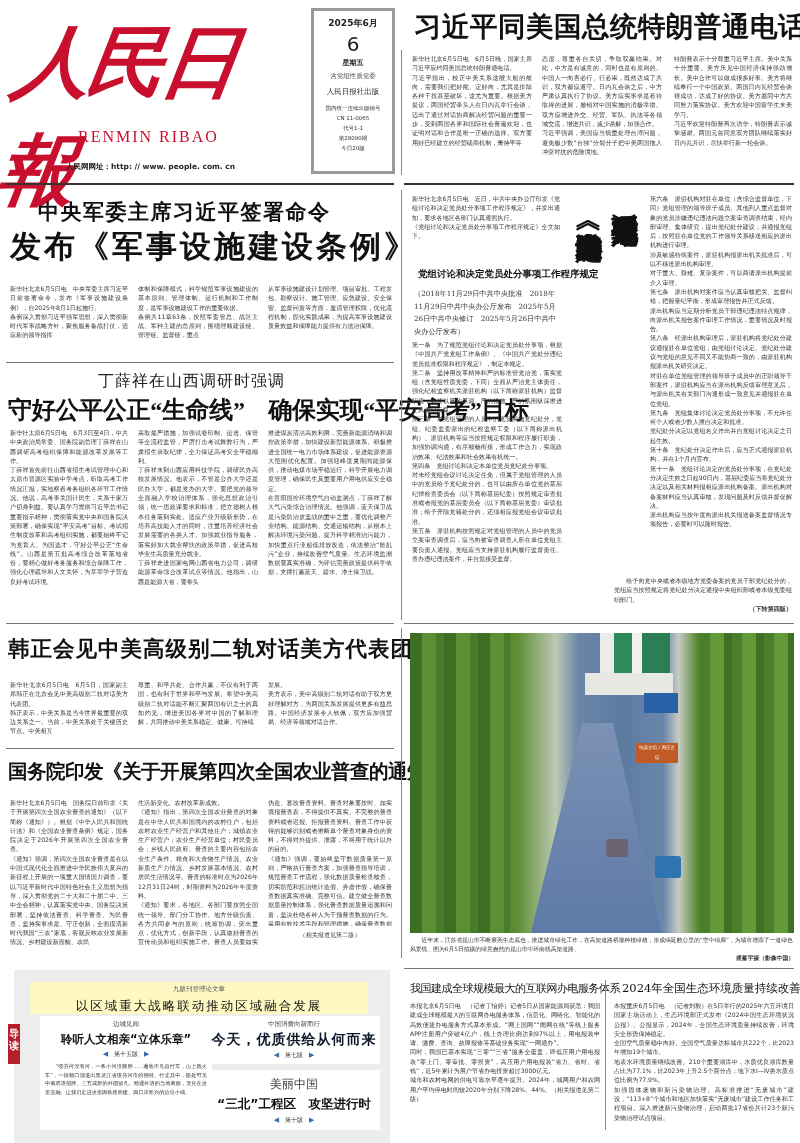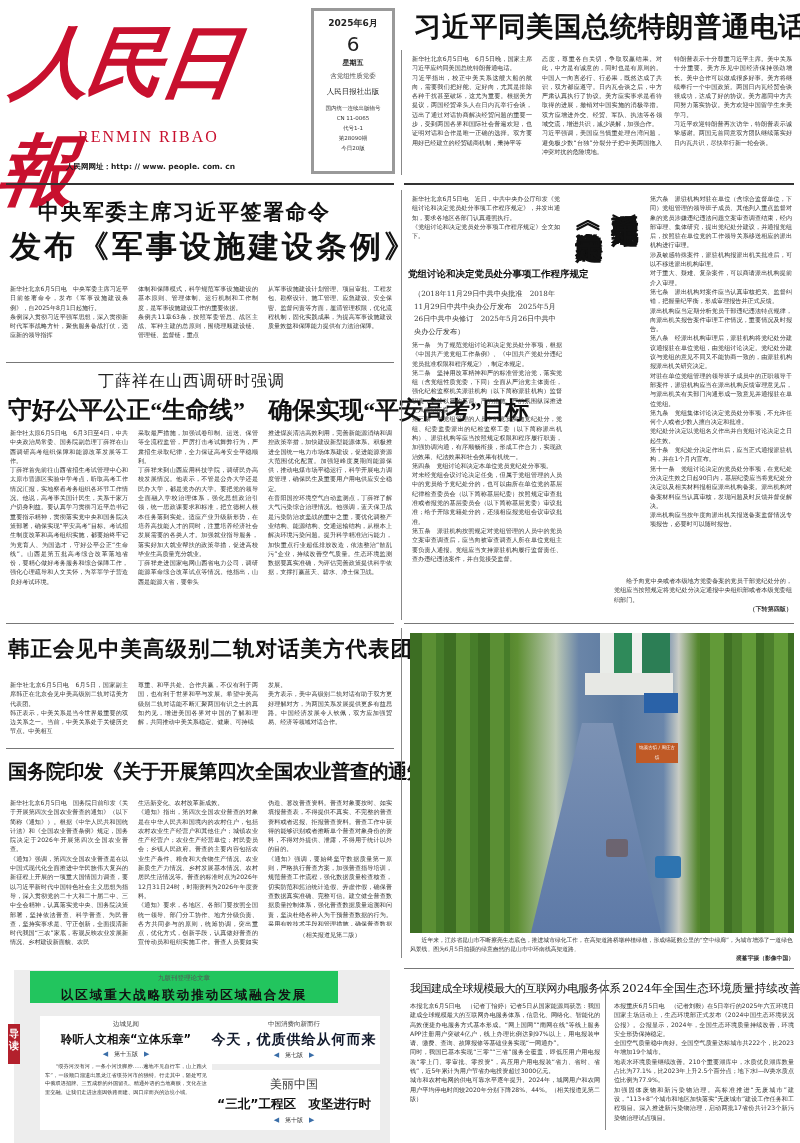--- a/index.html
+++ b/index.html
@@ -85,21 +85,21 @@
 丁薛祥来到山西应用科技学院，调研民办高校发展情况。他表示，不管是公办大学还是民办大学，都是党办的大学。要把党的领导全面融入学校治理体系，强化思想政治引领，统一思政课要求和标准，把立德树人根本任务落到实处。适应产业升级新形势，在培养高技能人才的同时，注重培养经济社会发展需要的各类人才。加强就业指导服务，落实好加大就业帮扶的政策举措，促进高校毕业生高质量充分就业。
 丁薛祥走进国家电网山西省电力公司，调研能源革命综合改革试点等情况。他指出，山西是能源大省，要带头</div>
   <div class="txt" style="position:absolute;left:262px;top:60px;width:124px;height:180px;white-space:pre-line">推进煤炭清洁高效利用，完善新能源消纳和调控政策举措，加快建设新型能源体系。积极推进全国统一电力市场体系建设，促进能源资源大范围优化配置。加强迎峰度夏期间能源保供，推动电煤市场平稳运行，科学开展电力调度管理，确保民生及重要用户用电供应安全稳定。
 在晋阳国控环境空气自动监测点，丁薛祥了解大气污染综合治理情况。他强调，蓝天保卫战是污染防治攻坚战的重中之重，要优化调整产业结构、能源结构、交通运输结构，从根本上解决环境污染问题。提升科学精准治污能力，加快重点行业超低排放改造，依法整治“散乱污”企业，持续改善空气质量。生态环境监测数据要真实准确，为评估完善政策提供科学依据，支撑打赢蓝天、碧水、净土保卫战。</div>
 </div>
 <div class="hr1" style="left:6px;top:623px;width:388px"></div>
 
 <div class="abs" style="left:404px;top:190px;width:392px;height:426px">
   <div class="txt" style="position:absolute;left:8px;top:4px;width:148px;height:52px;white-space:pre-line">新华社北京6月5日电　近日，中共中央办公厅印发《党组讨论和决定党员处分事项工作程序规定》，并发出通知，要求各地区各部门认真遵照执行。
 《党组讨论和决定党员处分事项工作程序规定》全文如下。</div>
-  <h3 style="position:absolute;left:4px;top:78px;font-size:9.5px;white-space:nowrap;font-family:'DejaVu Serif',serif">党组讨论和决定党员处分事项工作程序规定</h3>
+  <h3 style="position:absolute;left:14px;top:78px;font-size:9.5px;white-space:nowrap;font-family:'DejaVu Serif',serif">党组讨论和决定党员处分事项工作程序规定</h3>
   <div class="serif" style="position:absolute;left:10px;top:98px;width:145px;font-size:7.2px;line-height:12.6px;color:#333">（2018年11月29日中共中央批准　2018年11月29日中共中央办公厅发布　2025年5月26日中共中央修订　2025年5月26日中共中央办公厅发布）</div>
   <div class="txt" style="position:absolute;left:8px;top:150px;width:150px;height:240px;white-space:pre-line">第一条　为了规范党组讨论和决定党员处分事项，根据《中国共产党党组工作条例》、《中国共产党处分违纪党员批准权限和程序规定》，制定本规定。
 第二条　坚持用改革精神和严的标准管党治党，落实党组（含党组性质党委，下同）全面从严治党主体责任，强化纪检监察机关派驻机构（以下简称派驻机构）监督职责，始终以严的基调、严的措施、严的氛围纵深推进正风肃纪反腐。
 第三条　对党组管理的人员中的党员实施党纪处分，党组、纪委监委派出的纪检监察工委（以下简称派出机构）、派驻机构等应当按照规定权限和程序履行职责，加强协调沟通，有序顺畅衔接，形成工作合力，实现政治效果、纪法效果和社会效果有机统一。
 第四条　党组讨论和决定本单位党员党纪处分事项。
 对未经党组会议讨论决定任免，但属于党组管理的人员中的党员给予党纪处分的，也可以由所在单位党的基层纪律检查委员会（以下简称基层纪委）按照规定审查批准或者报党的基层委员会（以下简称基层党委）审议批准；给予开除党籍处分的，还须相应报党组会议审议批准。
 第五条　派驻机构按照规定对党组管理的人员中的党员立案审查调查后，应当向被审查调查人所在单位党组主要负责人通报。党组应当支持派驻机构履行监督责任、查办违纪违法案件，并自觉接受监督。</div>
 
   <div style="position:absolute;left:206px;top:6px;width:30px;font-size:27px;line-height:30.5px;font-weight:bold;color:#111;writing-mode:vertical-rl;height:400px">党员处分事项工作程序规定》</div>
   <div style="position:absolute;left:170px;top:22px;width:30px;font-size:27px;line-height:30.5px;font-weight:bold;color:#111;writing-mode:vertical-rl;height:380px">中办印发《党组讨论和决定</div>
@@ -177,23 +177,23 @@
 
 <div class="abs" style="left:610px;top:975px;width:188px;height:168px">
   <h2 style="position:absolute;left:12px;top:6px;font-size:11.5px;font-weight:normal;font-family:'DejaVu Serif',serif;white-space:nowrap;color:#111">2024年全国生态环境质量持续改善</h2>
   <div class="txt" style="position:absolute;left:4px;top:26px;width:180px;height:140px;white-space:pre-line">本报重庆6月5日电　（记者刘毅）在5日举行的2025年六五环境日国家主场活动上，生态环境部正式发布《2024中国生态环境状况公报》。公报显示，2024年，全国生态环境质量持续改善，环境安全形势保持稳定。
 全国空气质量稳中向好。全国空气质量达标城市共222个，比2023年增加19个城市。
 地表水环境质量继续改善。210个重要湖库中，水质优良湖库数量占比为77.1%，比2023年上升2.5个百分点；地下水Ⅰ—Ⅳ类水质点位比例为77.9%。
 加强固体废物和新污染物治理。高标准推进“无废城市”建设，“113+8”个城市和地区加快落实“无废城市”建设工作任务和工程项目。深入推进新污染物治理，启动两批17省份共计23个新污染物治理试点项目。</div>
 </div>
 
 <div class="abs" style="left:14px;top:970px;width:376px;height:173px;background:#ededed">
-  <div style="position:absolute;left:16px;top:1px;width:308px;height:32px;background:#22c55e;text-align:center">
+  <div style="position:absolute;left:16px;top:12px;width:338px;height:32px;background:#fef9c3;text-align:center">
     <div class="serif" style="font-size:6.5px;color:#555;padding-top:3px">九版刊登理论文章</div>
-    <div style="font-size:12.5px;font-weight:bold;letter-spacing:2px;color:#111;margin-top:4px">以区域重大战略联动推动区域融合发展</div>
+    <div style="font-size:12.5px;font-weight:normal;letter-spacing:2px;color:#111;margin-top:4px">以区域重大战略联动推动区域融合发展</div>
   </div>
 
   <div style="position:absolute;left:-6px;top:54px;width:12px;height:40px;background:#b3202c;color:#fff;font-size:10px;font-weight:bold;line-height:12px;text-align:center;padding-top:4px">导读</div>
 
   <div class="guide-card" style="left:26px;top:46px;width:172px;height:114px">
     <div class="serif" style="font-size:6.5px;color:#444;margin-top:4px">边城见闻</div>
     <div style="font-size:11.5px;font-weight:bold;color:#111;margin-top:3px">聆听人文相亲“立体乐章”</div>
     <div style="font-size:6px;color:#333;margin-top:3px">
       <span class="arrow">◀</span>
       <span class="serif" style="margin:0 4px">第十五版</span>

